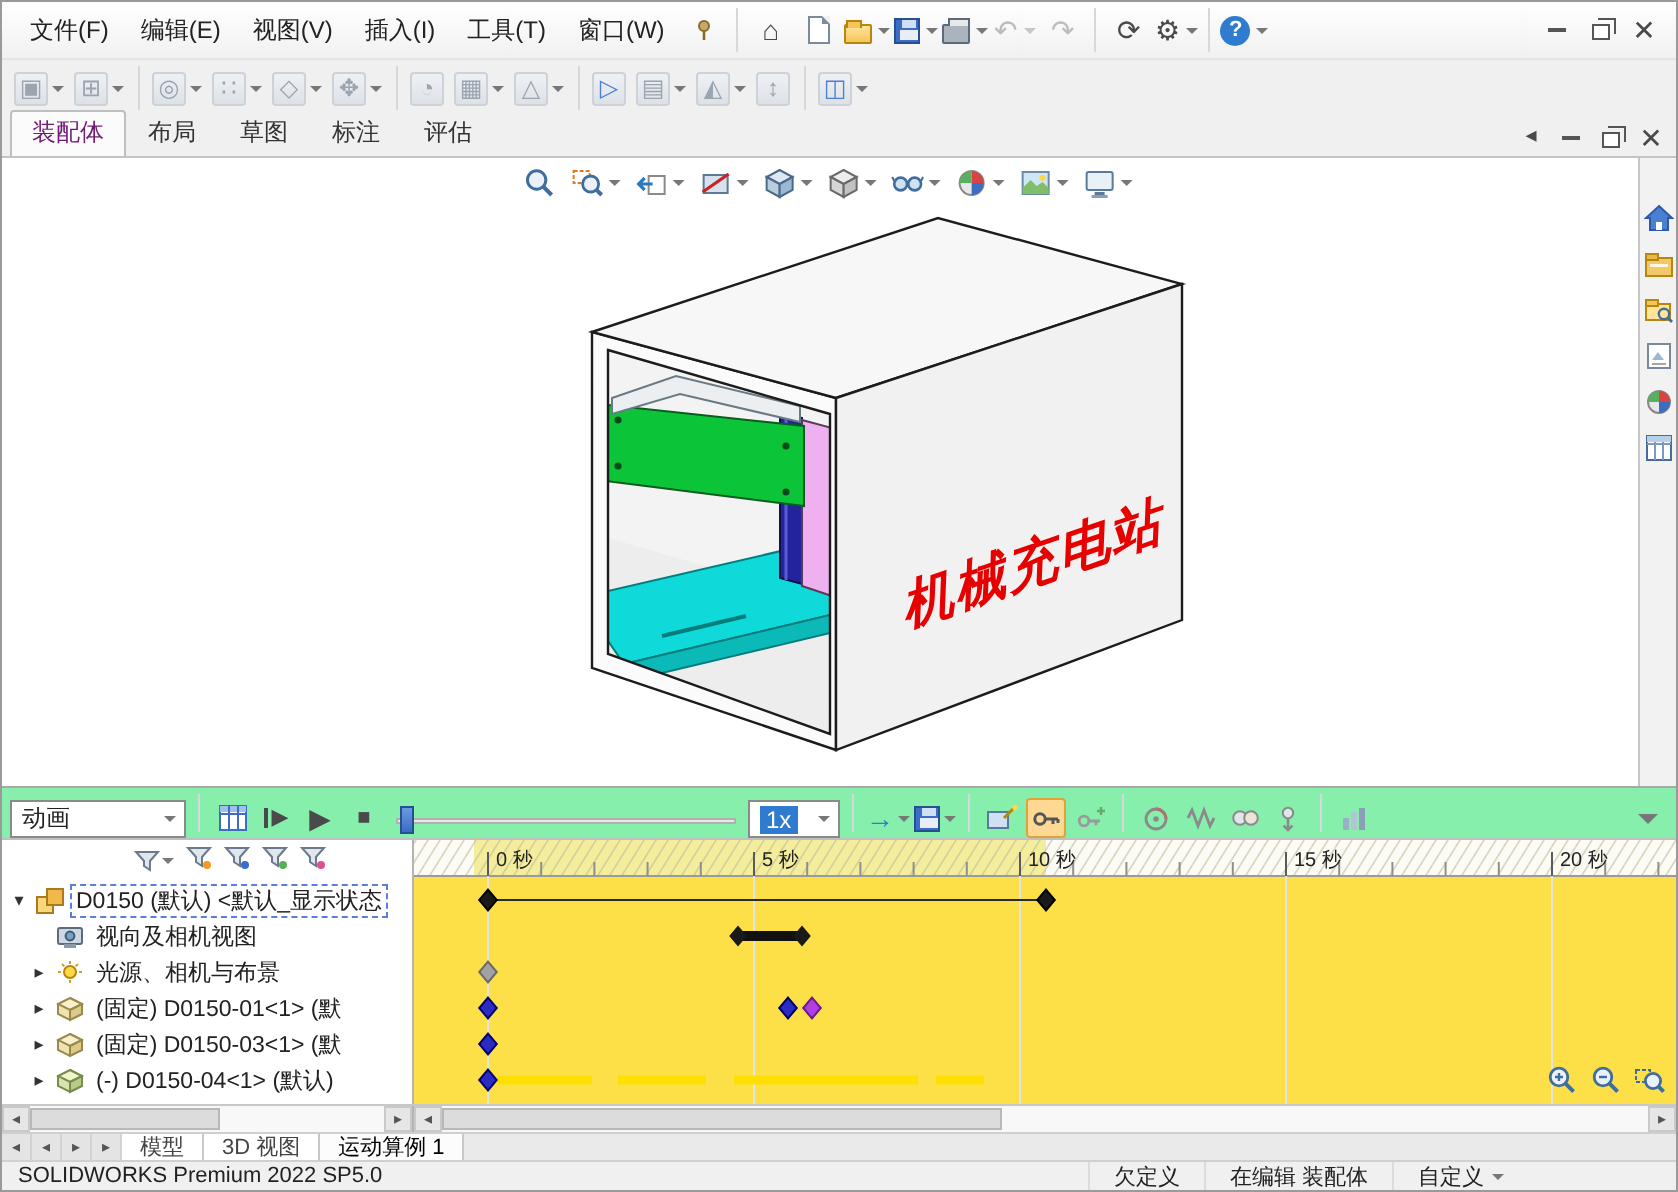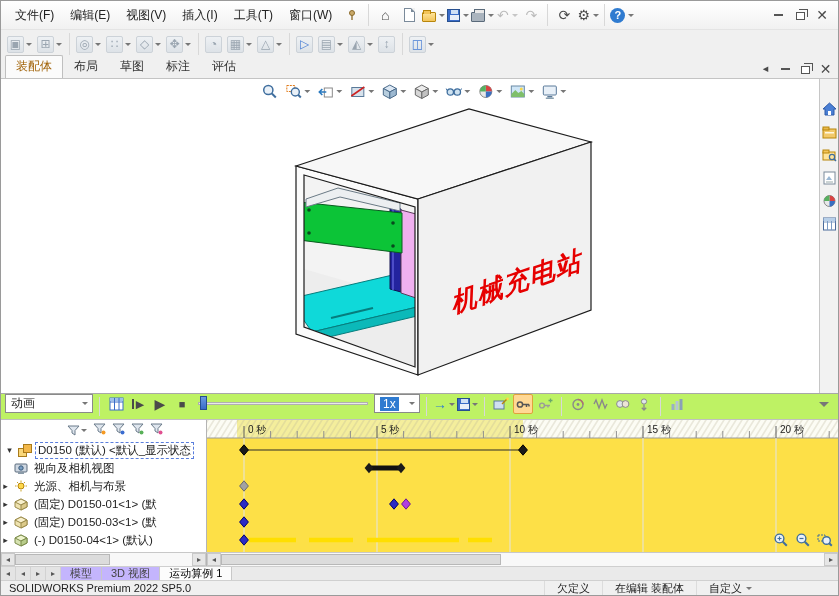--- a/index.html
+++ b/index.html
@@ -40,67 +40,67 @@
   .icon-printer:before{content:"";position:absolute;left:2px;top:-4px;width:9px;height:3px;background:#e8e8e8;border:1px solid #5a6a7a;border-bottom:none}
   
   .ribbon{height:29px;flex:0 0 auto;display:flex;align-items:center;background:#f0f0f0;padding:0 4px;border-top:1px solid #e4e4e4}
   .rib{display:flex;align-items:center;gap:1px;padding:2px 2px;margin-right:1px}
   .rg{width:17px;height:17px;display:flex;align-items:center;justify-content:center;font-size:12px;color:#9aa5b0;
       background:linear-gradient(#eef1f4,#dde2e7);border:1px solid #ccd2d8;border-radius:2px}
   .rc .rg{color:#4a7fd4}
   
   .ctabs{height:21px;flex:0 0 auto;display:flex;align-items:flex-end;background:#f0f0f0;border-bottom:1px solid #c4c4c4;padding:0 4px}
   .ctab{padding:2px 10px 3px;color:#333;border:1px solid transparent;border-bottom:none;border-radius:2px 2px 0 0;white-space:nowrap}
-  .ctab.active{background:#fbfbfb;border-color:#bfbfbf;color:#a16207}
+  .ctab.active{background:#fbfbfb;border-color:#bfbfbf;color:#701a75}
   .ctl{margin-left:auto;display:flex;align-items:center;gap:3px;padding-bottom:2px}
   .ctl .wbtn{width:17px;height:15px}
   
   .viewport{height:314px;flex:0 0 auto;position:relative;background:#ffffff}
   .modelsvg{position:absolute;left:0;top:0}
   .headsup{position:absolute;left:50%;top:3px;transform:translateX(-52%);display:flex;align-items:center;gap:3px;z-index:5}
   .hu{display:flex;align-items:center;gap:1px;padding:1px 2px}
   .taskpane{position:absolute;right:0;top:0;bottom:0;width:19px;background:#f2f2f2;border-left:1px solid #c6c6c6;
             display:flex;flex-direction:column;align-items:center;padding-top:22px;gap:7px;z-index:6}
   .tpi{width:17px;height:16px;display:flex;align-items:center;justify-content:center}
   
-  .mm-toolbar{height:26px;flex:0 0 auto;display:flex;align-items:flex-start;background:#bef264;border-top:1px solid #a8a8a8;padding:0 4px;gap:2px}
+  .mm-toolbar{height:26px;flex:0 0 auto;display:flex;align-items:flex-end;background:#86efac;border-top:1px solid #a8a8a8;padding:0 4px;gap:2px}
   .mm-combo{height:19px;background:#fff;border:1px solid #8a8a8a;display:flex;align-items:center;padding:0 4px 0 5px;gap:4px}
   .mm-combo .car{margin-left:auto}
   .w-study{width:88px}.w-speed{width:46px}
   .hl{background:#2f7bd0;color:#fff;padding:0 3px}
   .mmi{min-width:20px;height:20px;display:flex;align-items:center;justify-content:center;gap:1px}
   .pbar{width:2px;height:10px;background:#4a4a4a;margin-right:1px}
   .mm-slider{width:170px;height:18px;position:relative;margin:0 4px}
   .mm-slider .track{position:absolute;left:0;right:0;top:8px;height:3px;background:#e9e9e9;border:1px solid #b0b0b0}
   .mm-slider .thumb{position:absolute;left:2px;top:2px;width:7px;height:14px;background:linear-gradient(#6a9be0,#3a6cc8);border:1px solid #27508f}
   .autokey{background:#ffd894;border:1px solid #e0a23a;border-radius:2px}
   .mm-collapse{margin-left:auto;width:22px;height:20px;display:flex;align-items:center;justify-content:center}
   .mm-main{height:133px;flex:0 0 auto;display:flex;background:#fff;border-top:1px solid #c0c0c0}
   .mm-tree{width:206px;flex:0 0 auto;border-right:1px solid #b4b4b4;display:flex;flex-direction:column;overflow:hidden;background:#fff}
   .filters{height:21px;flex:0 0 auto;display:flex;align-items:center;gap:6px;padding-left:66px}
   .trow{height:18px;display:flex;align-items:center;gap:4px;padding-left:4px;white-space:nowrap;overflow:hidden;font-size:11.5px}
-  .trow:not(.root){padding-left:0}
+  .trow:not(.root){padding-left:14px}
   .texp{width:9px;font-size:9px;color:#333;text-align:center;flex:0 0 auto}
   .trow .lbl{padding:0 2px}
   .trow.sel .lbl{outline:1px dashed #5a7edc}
   .mm-tl{flex:1;position:relative;background:#fde047;overflow:hidden}
   .tl-zoom{position:absolute;right:5px;bottom:4px;display:flex;gap:6px;z-index:3}
   .tl-zoom span{display:flex}
   
   .scrollrow{height:14px;flex:0 0 auto;display:flex;background:#f2f2f2;border-top:1px solid #c8c8c8}
   .sb{display:flex;align-items:stretch}
   .sb-left{width:206px;border-right:1px solid #b4b4b4}
   .sb-right{flex:1}
   .sbtn{width:14px;display:flex;align-items:center;justify-content:center;font-size:8px;color:#555;background:#e6e6e6;border:1px solid #c9c9c9}
   .strack{flex:1;position:relative;background:#f8f8f8}
   .sthumb{position:absolute;top:1px;bottom:1px;background:#dcdcdc;border:1px solid #b8b8b8}
   .doctabs{height:14px;flex:0 0 auto;display:flex;align-items:stretch;background:#eaeaea;border-top:1px solid #cfcfcf;font-size:11px}
   .dnav{display:flex}
   .dnav .sbtn{border:none;border-right:1px solid #d2d2d2;background:#e4e4e4;width:15px}
-  .dtab{display:flex;align-items:center;padding:0 9px;border-right:1px solid #c8c8c8;background:#c4b5fd;color:#444;white-space:nowrap}
+  .dtab{display:flex;align-items:center;padding:0 9px;border-right:1px solid #c8c8c8;background:#ffffff;color:#444;white-space:nowrap}
   .dtab.active{background:#fcfcfc;color:#000}
   .statusbar{height:15px;flex:0 0 auto;display:flex;align-items:center;background:#f0f0f0;border-top:1px solid #d0d0d0;font-size:11px;padding:0 8px}
   .st-right{margin-left:auto;display:flex;align-items:center}
   .st-item{padding:0 12px;border-left:1px solid #dcdcdc;display:flex;align-items:center;gap:3px;white-space:nowrap}
   .st-pad{width:66px}
 </style>
 </head>
 <body>
 
 <div class="app">

